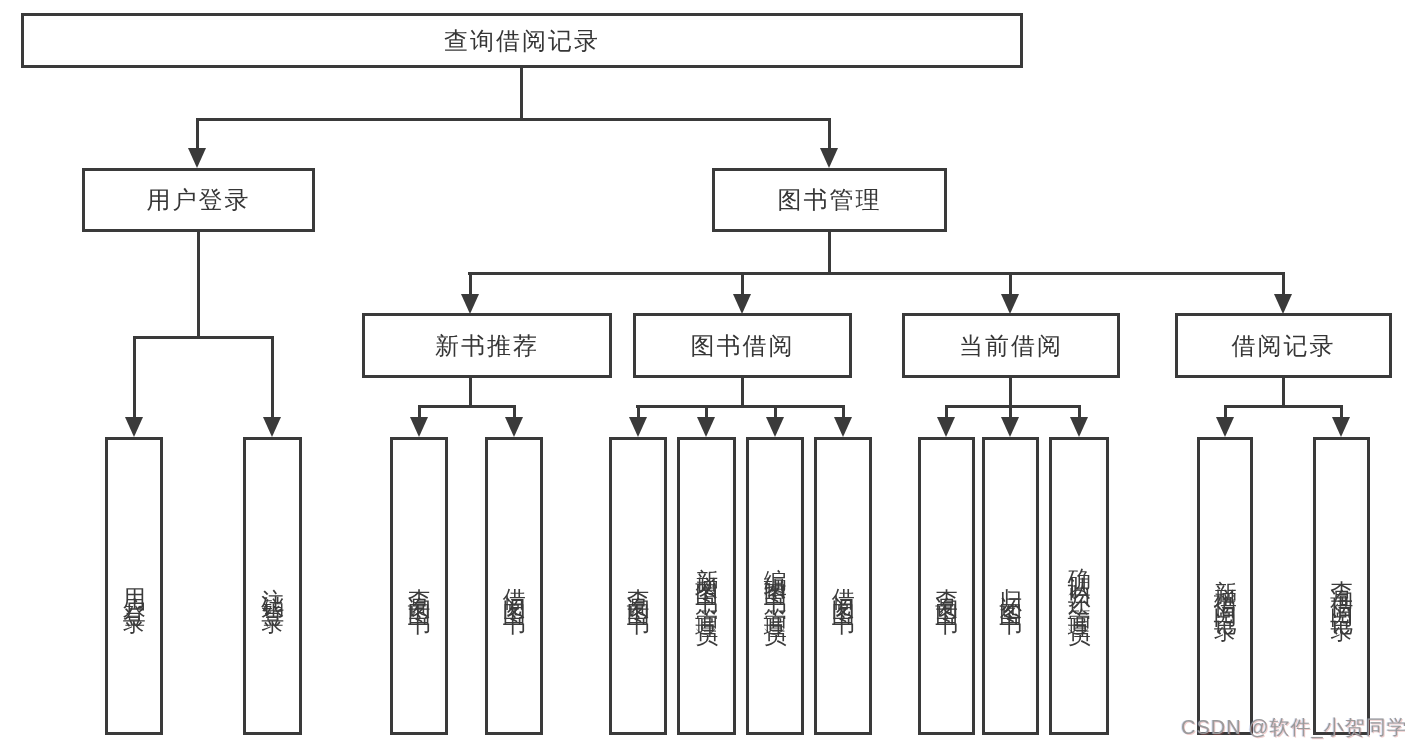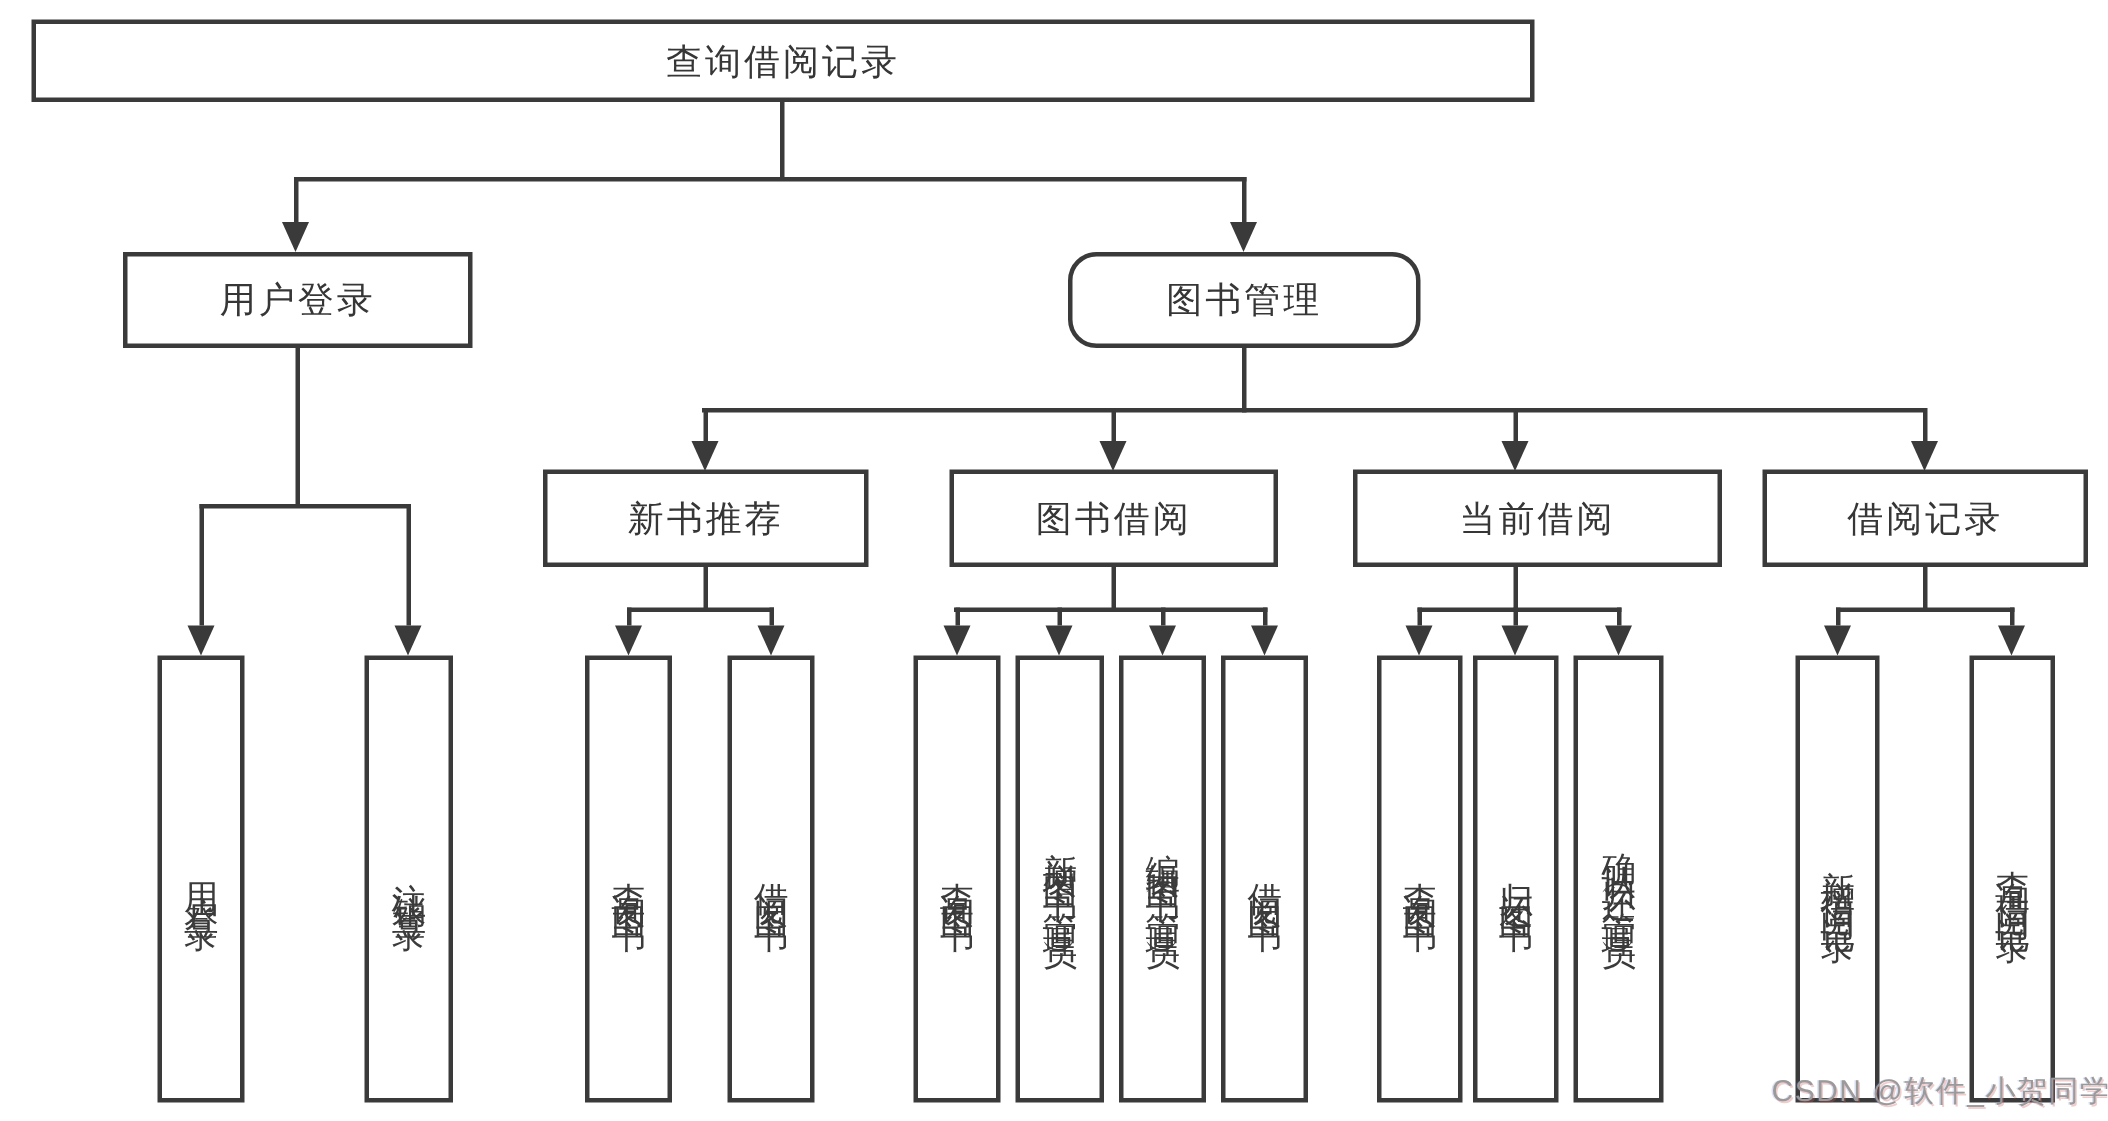--- a/index.html
+++ b/index.html
@@ -61,33 +61,33 @@
 <div class="canvas">
 
   <div class="node" style="left:21px;top:13px;width:1002px;height:55px;">
     <span>查询借阅记录</span>
   </div>
 
   <div class="node" style="left:82px;top:168px;width:233px;height:64px;">
     <span>用户登录</span>
   </div>
 
-  <div class="node" style="left:712px;top:168px;width:235px;height:64px;border-radius:19px;">
+  <div class="node" style="left:712px;top:168px;width:235px;height:64px;">
     <span>图书管理</span>
   </div>
 
-  <div class="node" style="left:362px;top:313px;width:217px;height:65px;">
+  <div class="node" style="left:362px;top:313px;width:250px;height:65px;">
     <span>新书推荐</span>
   </div>
 
   <div class="node" style="left:633px;top:313px;width:219px;height:65px;">
     <span>图书借阅</span>
   </div>
 
-  <div class="node" style="left:902px;top:313px;width:246px;height:65px;">
+  <div class="node" style="left:902px;top:313px;width:218px;height:65px;">
     <span>当前借阅</span>
   </div>
 
   <div class="node" style="left:1175px;top:313px;width:217px;height:65px;">
     <span>借阅记录</span>
   </div>
 
   <div class="leaf" style="left:105px;width:58px;">
     <span>用户登录</span>
   </div>

